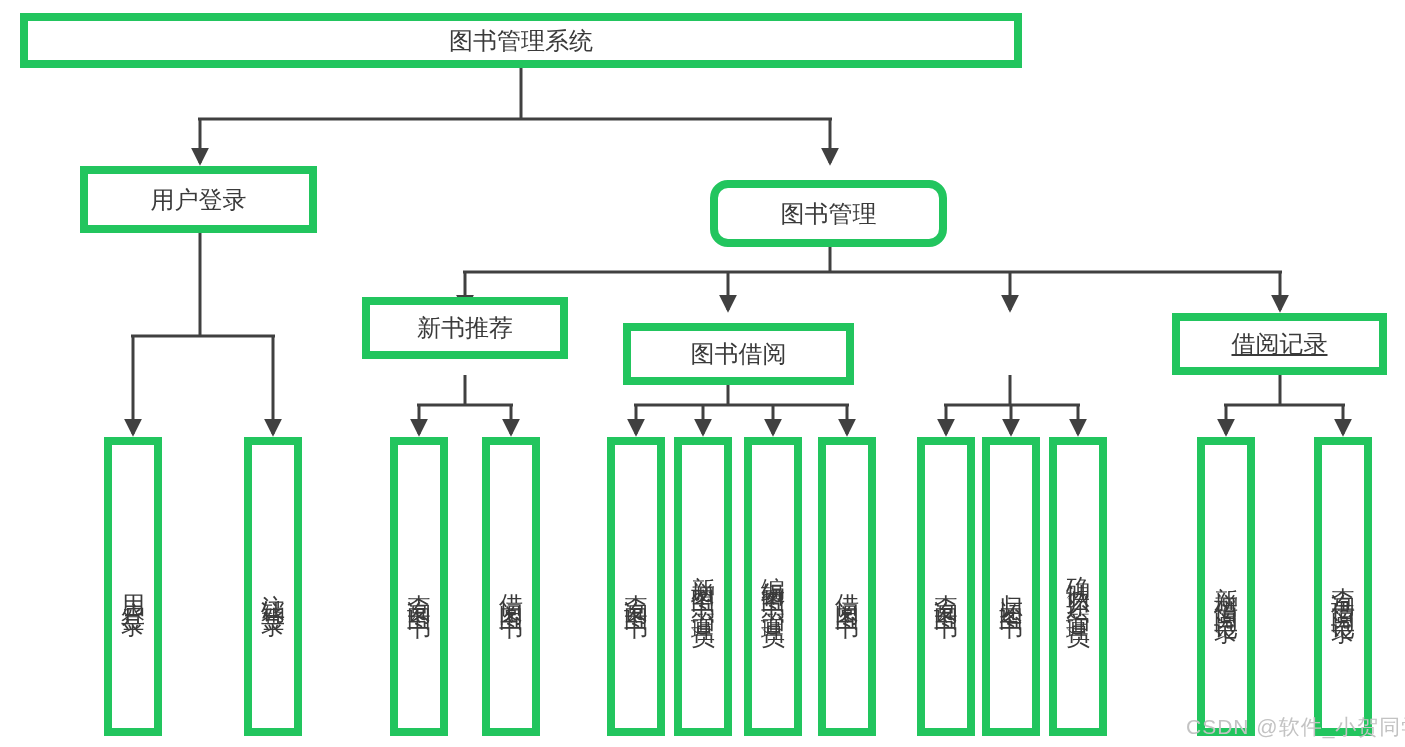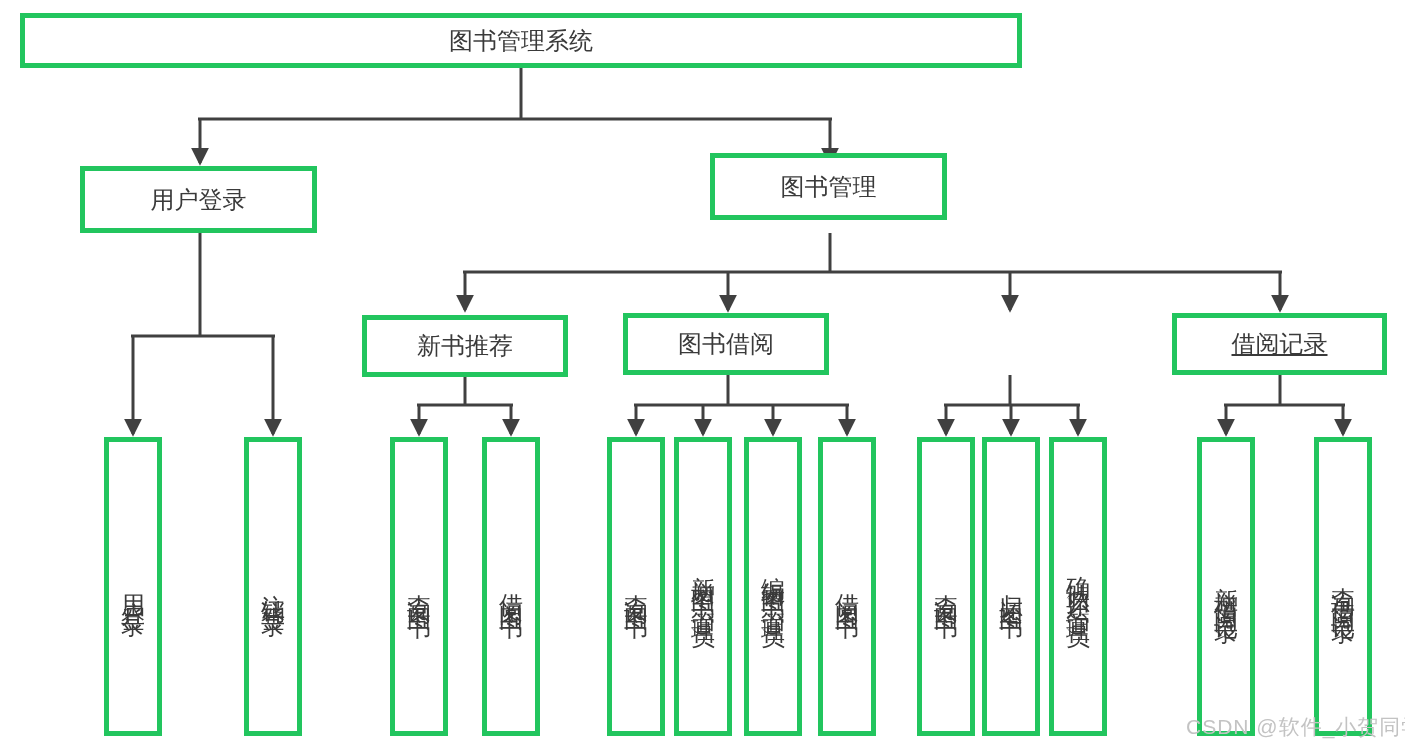--- a/index.html
+++ b/index.html
@@ -8,21 +8,21 @@
     width:1405px;height:747px;
     background:#ffffff;
     font-family:"Liberation Sans","DejaVu Sans",sans-serif;
     overflow:hidden;
   }
   .connectors{position:absolute;left:0;top:0;width:1405px;height:747px;}
   .connectors line{stroke:#404040;stroke-width:3;}
   .node{
     position:absolute;
     box-sizing:border-box;
-    border:5px solid #22c55e;
+    border:8px solid #22c55e;
     background:#ffffff;
     color:#3a3a3a;
     display:flex;
     align-items:center;
     justify-content:center;
     font-size:24px;
     text-align:center;
     white-space:nowrap;
   }
   .vnode{
@@ -93,24 +93,24 @@
 
     <line x1="1280" y1="375" x2="1280" y2="405"></line>
     <line x1="1224" y1="405" x2="1345" y2="405"></line>
     <line x1="1226" y1="405" x2="1226" y2="434" marker-end="url(#arrow)"></line>
     <line x1="1343" y1="405" x2="1343" y2="434" marker-end="url(#arrow)"></line>
   </svg>
 
   <div class="node" style="left:20px;top:13px;width:1002px;height:55px;">图书管理系统</div>
 
   <div class="node" style="left:80px;top:166px;width:237px;height:67px;">用户登录</div>
-  <div class="node" style="left:710px;top:153px;width:237px;height:67px;">图书管理</div>
+  <div class="node" style="left:710px;top:180px;width:237px;height:67px;border-radius:18px;">图书管理</div>
 
-  <div class="node" style="left:362px;top:315px;width:206px;height:62px;text-align:center;">新书推荐</div>
-  <div class="node" style="left:623px;top:313px;width:206px;height:62px;">图书借阅</div>
+  <div class="node" style="left:362px;top:297px;width:206px;height:62px;text-align:center;">新书推荐</div>
+  <div class="node" style="left:623px;top:323px;width:231px;height:62px;">图书借阅</div>
   <div class="node" style="left:1172px;top:313px;width:215px;height:62px;text-decoration:underline;">借阅记录</div>
 
   <div class="node vnode" style="left:104px;top:437px;width:58px;height:299px;">用户登录</div>
   <div class="node vnode" style="left:244px;top:437px;width:58px;height:299px;">注销登录</div>
 
   <div class="node vnode" style="left:390px;top:437px;width:58px;height:299px;">查询图书</div>
   <div class="node vnode" style="left:482px;top:437px;width:58px;height:299px;">借阅图书</div>
 
   <div class="node vnode" style="left:607px;top:437px;width:58px;height:299px;">查询图书</div>
   <div class="node vnode" style="left:674px;top:437px;width:58px;height:299px;">新增图书（管理员）</div>

